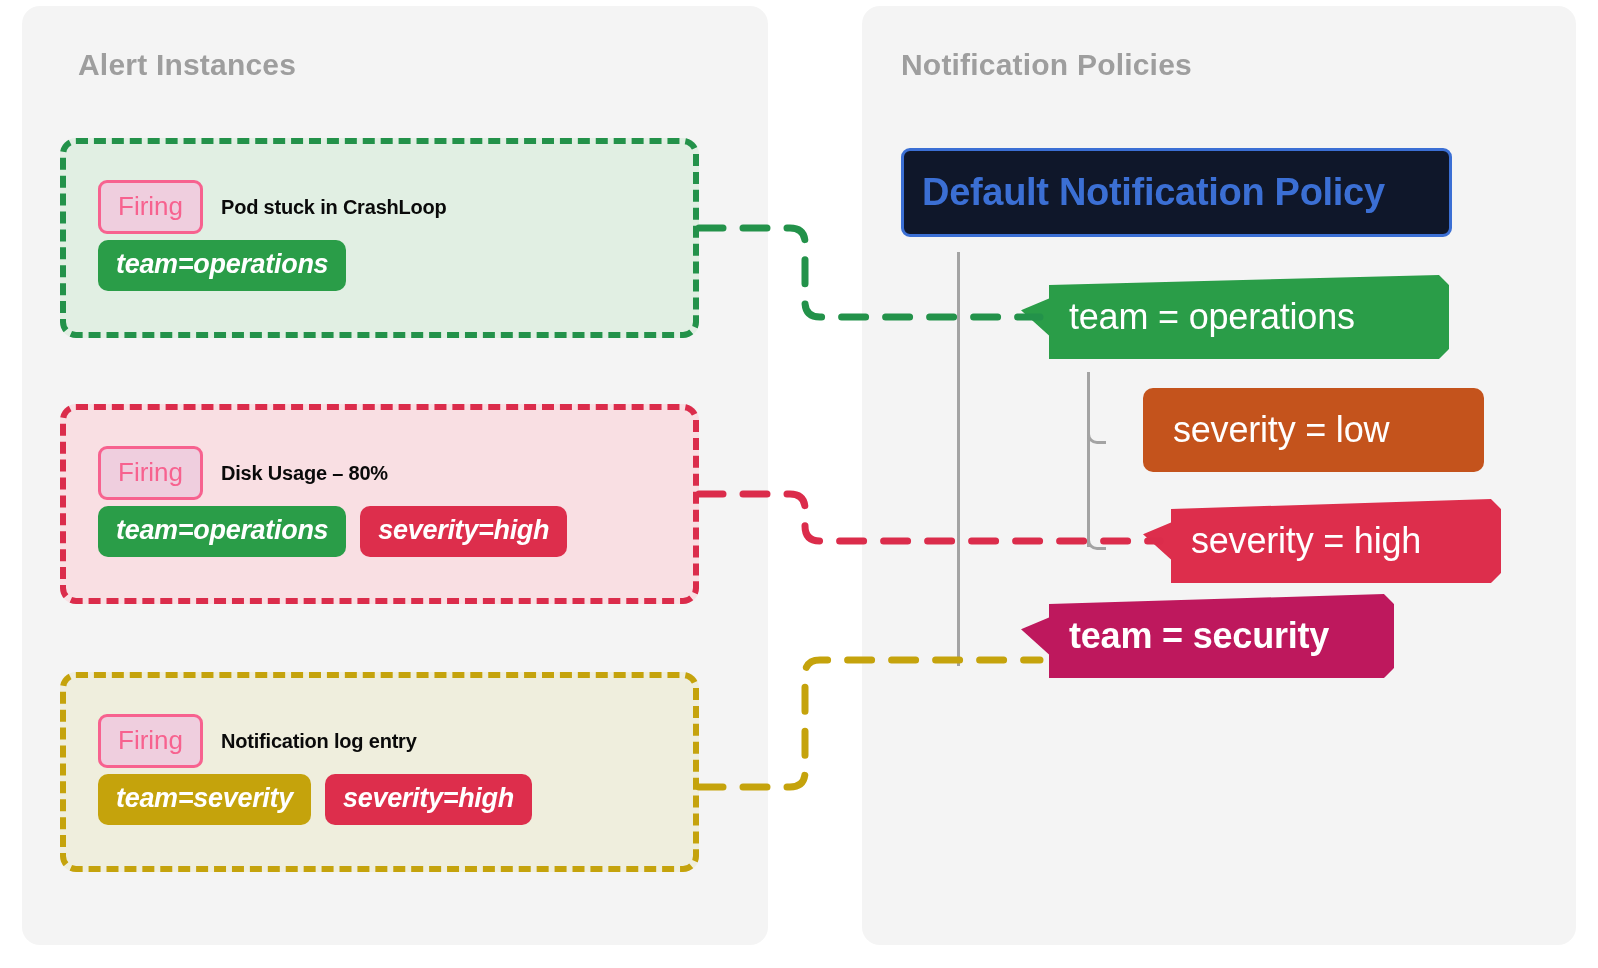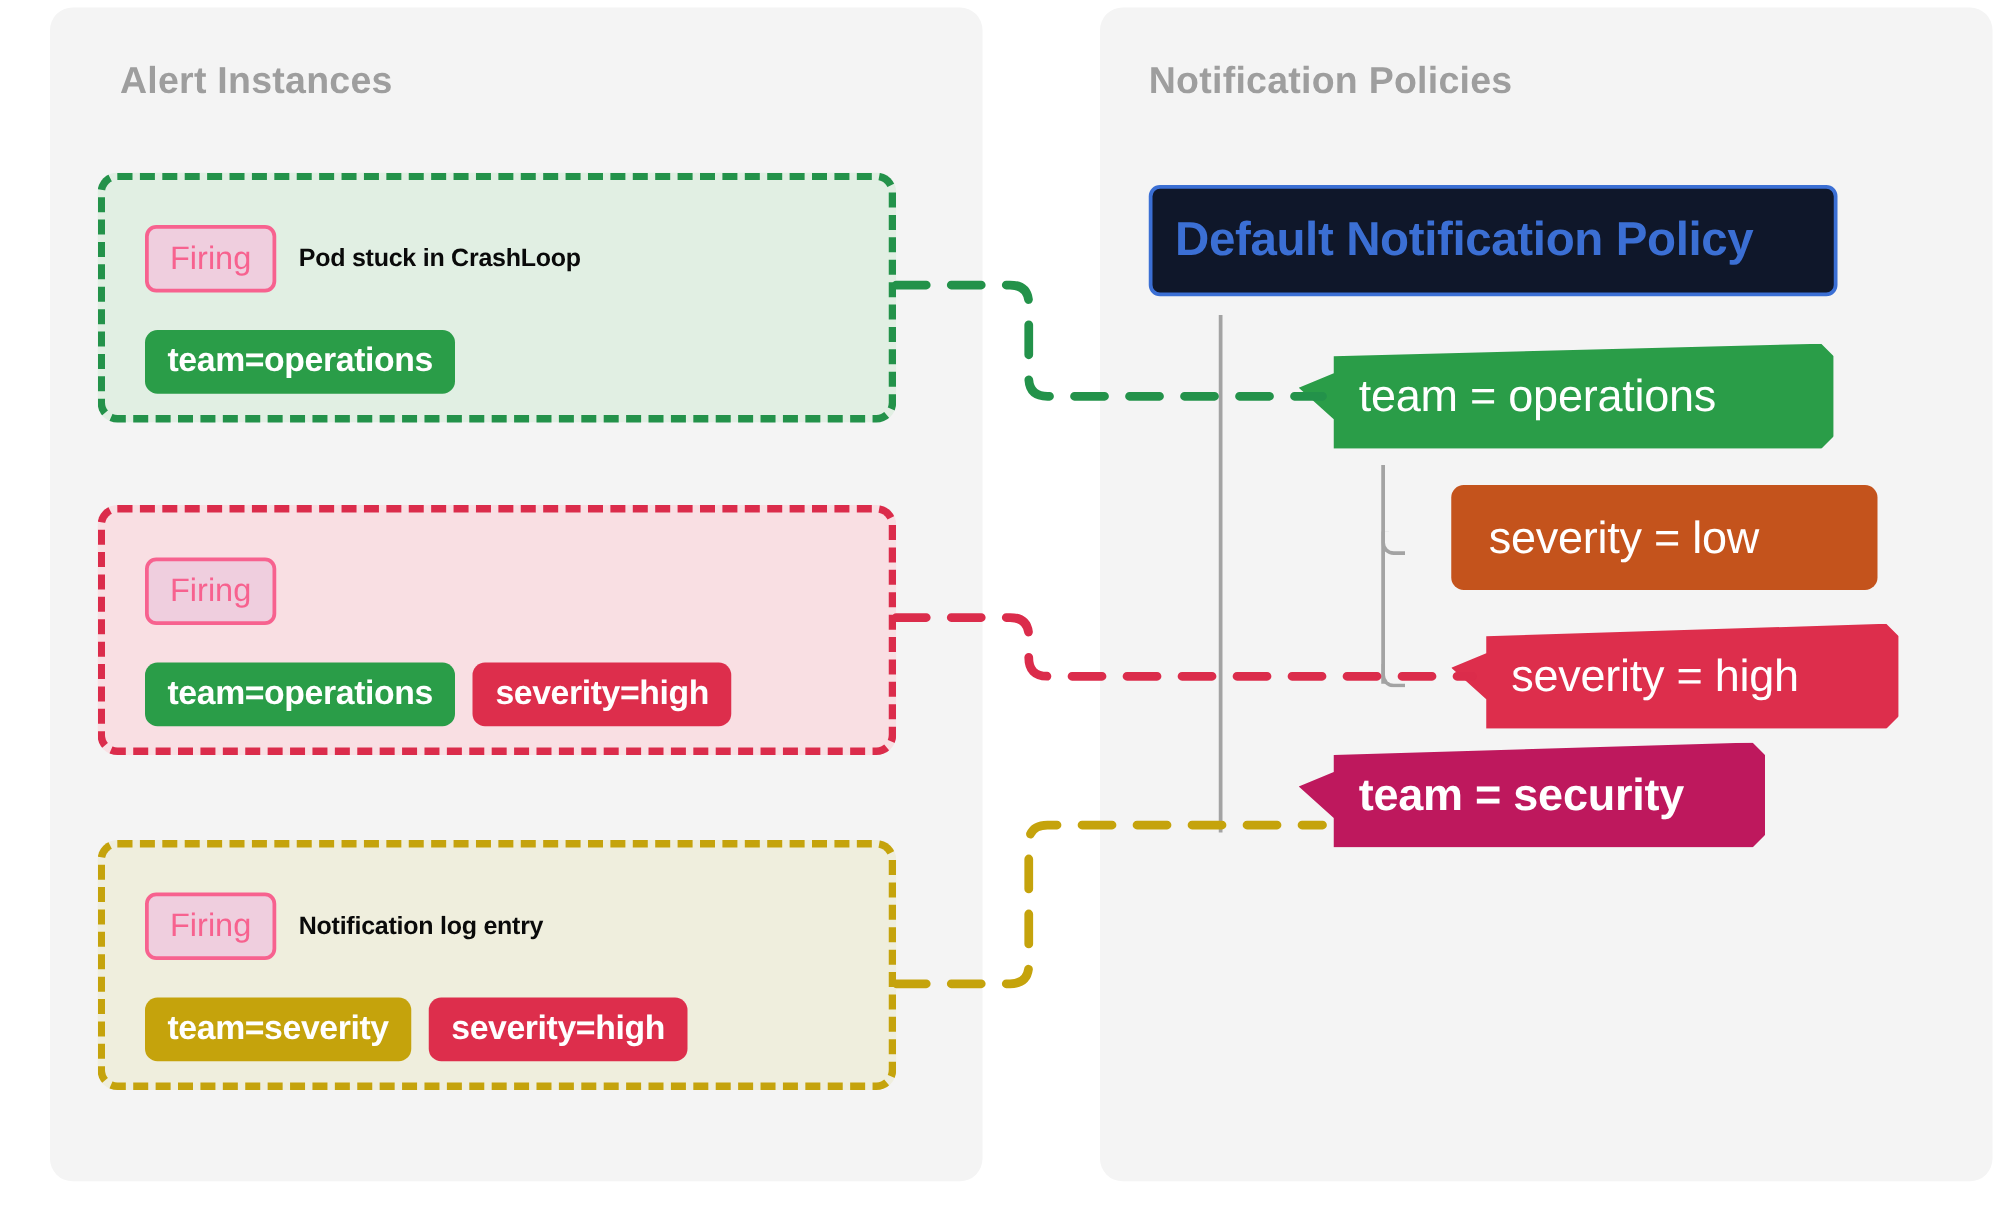--- a/index.html
+++ b/index.html
@@ -12,21 +12,20 @@
     height: 968px;
     position: relative;
     overflow: hidden;
     font-family: "Liberation Sans", sans-serif;
     -webkit-font-smoothing: antialiased;
   }
 
   .stage {
     position: absolute;
     inset: 0;
-    margin-left: 18px;
   }
 
   
   .panel {
     position: absolute;
     background: #f4f4f4;
     border-radius: 18px;
   }
   #panel-alerts  { left: 22px;  top: 6px; width: 746px; height: 939px; }
   #panel-policies{ left: 862px; top: 6px; width: 714px; height: 939px; }
@@ -81,23 +80,24 @@
     font-size: 20px;
     font-weight: bold;
     color: #0a0a0a;
     white-space: nowrap;
     letter-spacing: -0.2px;
   }
 
   .alert-labels {
     position: absolute;
     left: 32px;
-    top: 120px;
+    top: 96px;
     display: flex;
     gap: 14px;
+    font-style: italic;
   }
   .label-chip {
     border-radius: 10px;
     color: #ffffff;
     font-size: 27px;
     font-weight: bold;
     padding: 11px 18px 13px 18px;
     line-height: 1;
     white-space: nowrap;
     letter-spacing: -0.3px;
@@ -197,20 +197,21 @@
       <span class="alert-title">Pod stuck in CrashLoop</span>
     </div>
     <div class="alert-labels">
       <span class="label-chip chip-green">team=operations</span>
     </div>
   </div>
 
   <div class="alert-card" id="alert-card-1">
     <div class="alert-head">
       <span class="firing-badge">Firing</span>
+      <span class="alert-title">Disk Usage – 80%</span>
     </div>
     <div class="alert-labels">
       <span class="label-chip chip-green">team=operations</span>
       <span class="label-chip chip-red">severity=high</span>
     </div>
   </div>
 
   <div class="alert-card" id="alert-card-2">
     <div class="alert-head">
       <span class="firing-badge">Firing</span>

